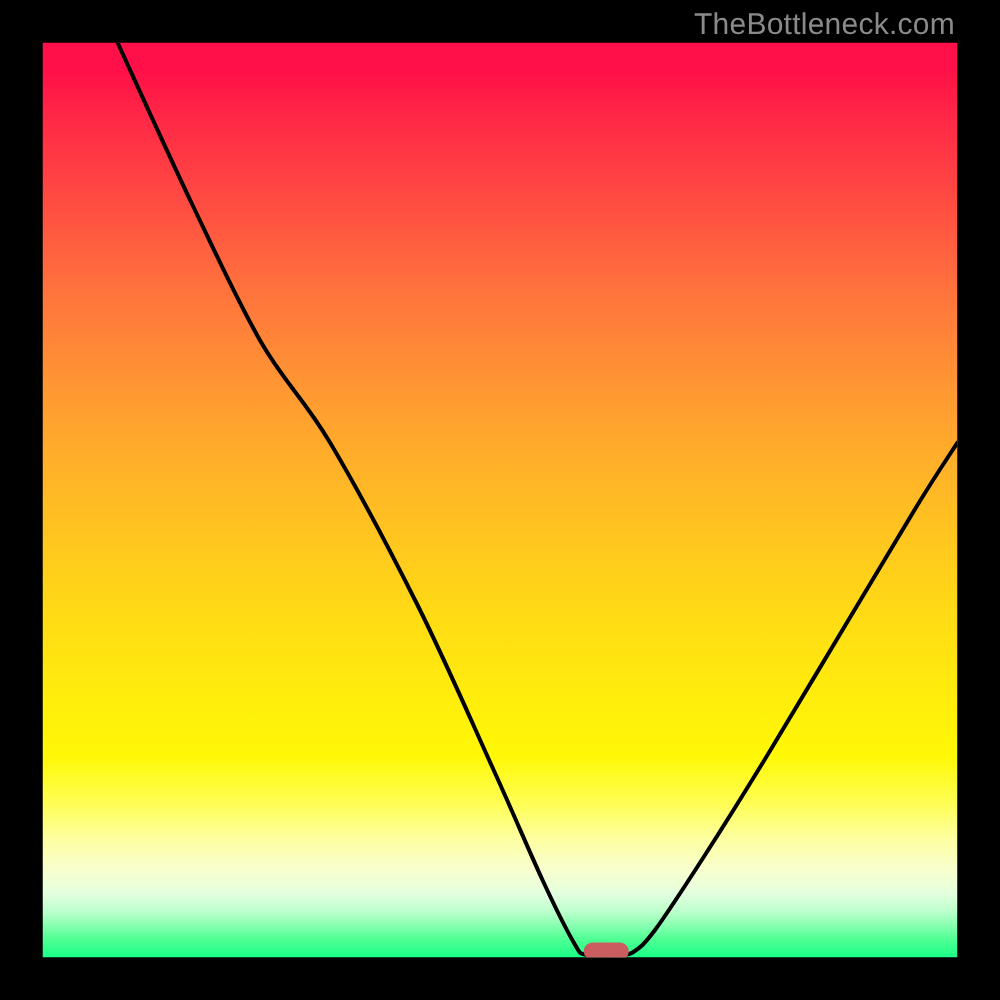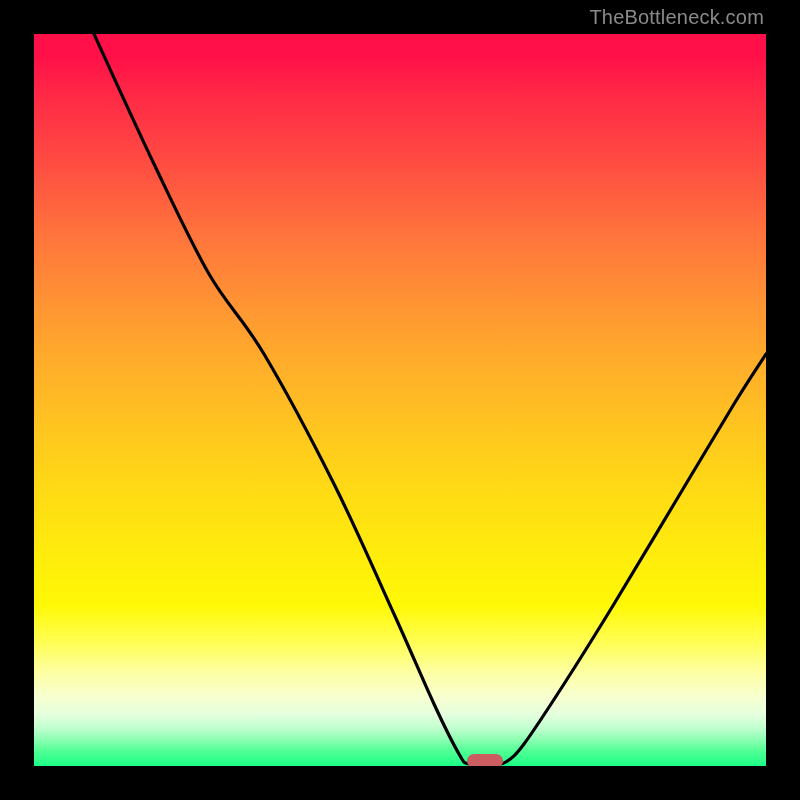--- a/index.html
+++ b/index.html
@@ -68,21 +68,21 @@
     width: 36px;
     height: 14px;
     background: #cb5d60;
     border-radius: 7px;
   }
   .watermark {
     position: absolute;
     right: 36px;
     top: 6px;
     color: #8a8a8a;
-    font-size: 20px;
+    font-size: 24px;
     letter-spacing: 0.2px;
     user-select: none;
   }
 </style>
 </head>
 <body>
 
 <div class="frame">
 
   <div class="plot">

